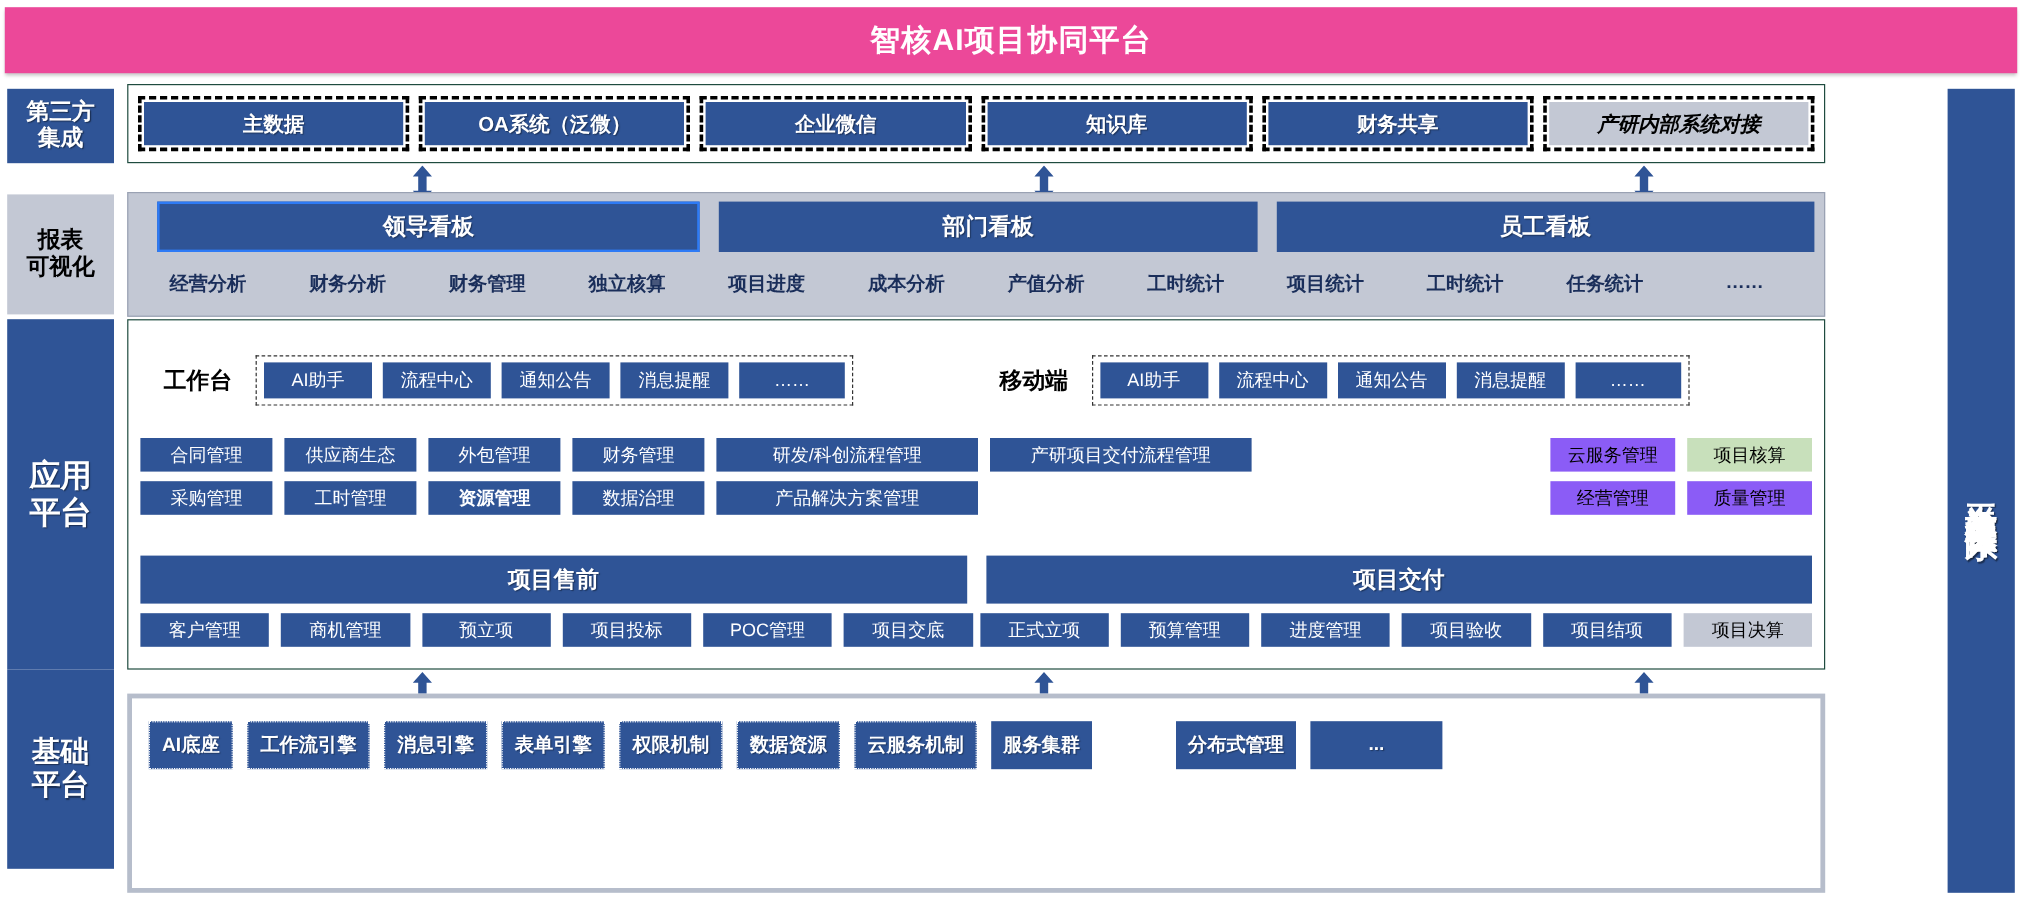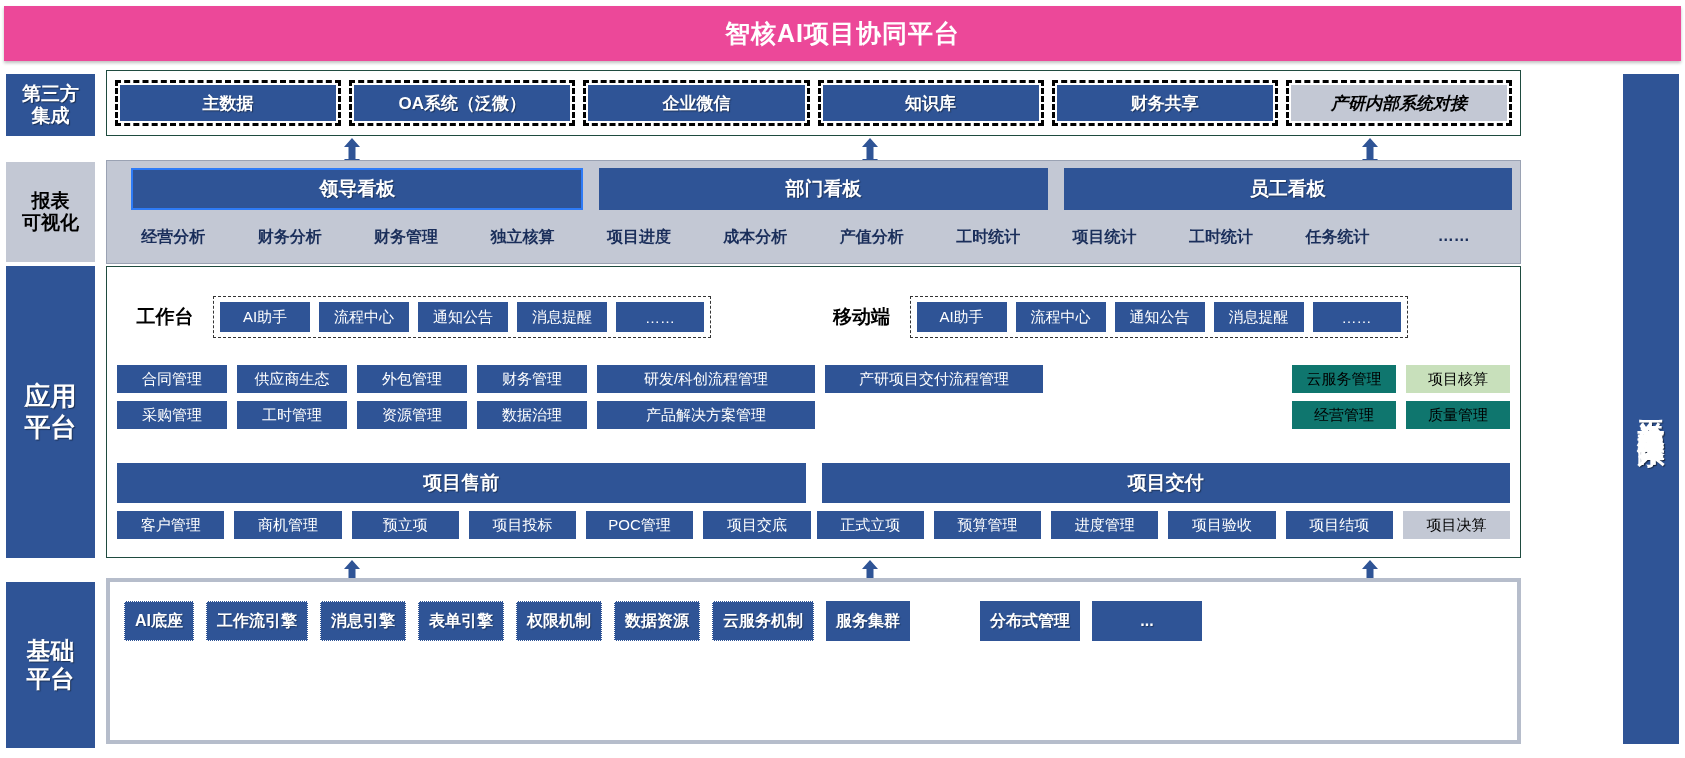--- a/index.html
+++ b/index.html
@@ -25,21 +25,21 @@
     position: absolute; left: 6px;
     display: flex; align-items: center; justify-content: center;
     text-align: center; font-weight: bold; line-height: 1.18;
     width: 89px;
   }
   .rail.blue { background: #2f5496; color: #ffffff; text-shadow: 1px 1px 1px rgba(0,0,0,.45); }
   .rail.grey { background: #c3c8d4; color: #000000; }
   #rail-third  { top: 74px;  height: 62px;  font-size: 19px; }
   #rail-report { top: 162px; height: 100px; font-size: 19px; }
   #rail-app    { top: 266px; height: 292px; font-size: 26px; }
-  #rail-base   { top: 582px; height: 166px; font-size: 24px; }
+  #rail-base   { top: 558px; height: 166px; font-size: 24px; }
 
   
   #rail-right {
     position: absolute; right: 6px; top: 74px; width: 56px; height: 670px;
     background: #2f5496; color: #ffffff;
     display: flex; align-items: center; justify-content: center;
     font-size: 27px; font-weight: bold; letter-spacing: 2px;
     writing-mode: vertical-rl; text-orientation: upright;
     text-shadow: 1px 1px 1px rgba(0,0,0,.45);
   }
@@ -113,21 +113,21 @@
     height: 30px; padding: 0 7px; white-space: nowrap;
   }
 
   .mod-rows { position: absolute; left: 10px; top: 98px; right: 10px; }
   .mod-row { display: flex; gap: 10px; margin-bottom: 8px; height: 28px; }
   .mod {
     display: flex; align-items: center; justify-content: center;
     font-size: 15px; height: 28px; white-space: nowrap;
   }
   .mod.blue { background: #2f5496; color: #ffffff; }
-  .mod.grey { background: #0f766e; color: #000000; }
+  .mod.grey { background: #8b5cf6; color: #000000; }
   .mod.green { background: #c8e0bb; color: #000000; }
 
   .phase-wrap { position: absolute; left: 10px; top: 196px; right: 10px; }
   .phase-heads { display: flex; gap: 16px; }
   .phase-head {
     flex: 1 1 0; background: #2f5496; color: #ffffff; height: 40px;
     display: flex; align-items: center; justify-content: center;
     font-size: 19px; font-weight: bold; text-shadow: 1px 1px 1px rgba(0,0,0,.4);
   }
   .phase-items { display: flex; gap: 6px; margin-top: 8px; }
@@ -294,21 +294,21 @@
           <div class="mod blue" style="width: 110px;">外包管理</div>
           <div class="mod blue" style="width: 110px;">财务管理</div>
           <div class="mod blue" style="width: 218px;">研发/科创流程管理</div>
           <div class="mod blue" style="width: 218px;">产研项目交付流程管理</div>
           <div class="mod grey" style="width: 104px; margin-left: auto;">云服务管理</div>
           <div class="mod green" style="width: 104px;">项目核算</div>
         </div>
         <div class="mod-row">
           <div class="mod blue" style="width: 110px;">采购管理</div>
           <div class="mod blue" style="width: 110px;">工时管理</div>
-          <div class="mod blue" style="width: 110px;">资源管理</div>
+          <div class="mod blue" style="width: 110px; font-weight: bold;">资源管理</div>
           <div class="mod blue" style="width: 110px;">数据治理</div>
           <div class="mod blue" style="width: 218px;">产品解决方案管理</div>
           <div class="mod grey" style="width: 104px; margin-left: auto;">经营管理</div>
           <div class="mod grey" style="width: 104px;">质量管理</div>
         </div>
       </div>
 
     <div class="phase-wrap">
       <div class="phase-heads" id="phase-heads">
           <div class="phase-head">项目售前</div>

